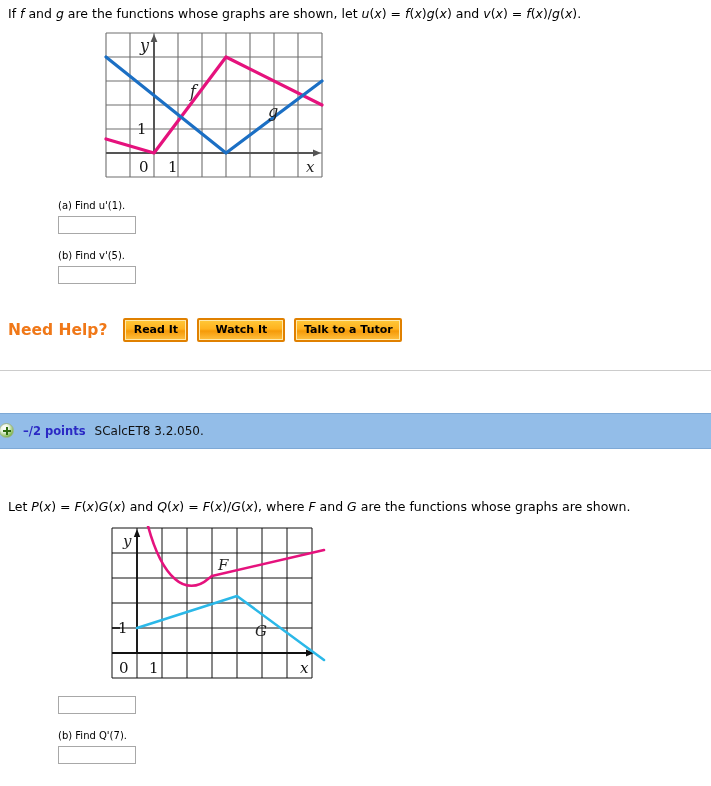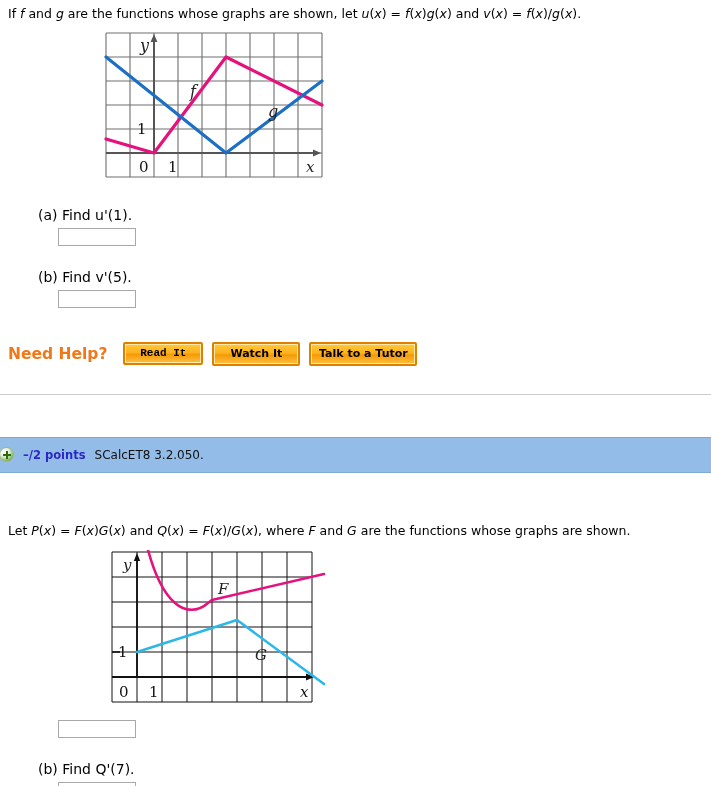--- a/index.html
+++ b/index.html
@@ -21,23 +21,23 @@
     font-size: 12.5px;
     line-height: 1.35;
     white-space: nowrap;
   }
   .it { font-style: italic; }
   .graph-wrap {
     margin: 8px 0 0 0;
     padding-left: 104px;
   }
   .answer-label {
-    padding-left: 38px;
-    font-size: 14px;
-    margin-top: 23px;
+    padding-left: 58px;
+    font-size: 10px;
+    margin-top: 16px;
   }
   .answer-box {
     margin-left: 58px;
     margin-top: 5px;
     width: 78px;
     height: 18px;
     border: 1px solid #a8a8a8;
     background: #ffffff;
     box-sizing: border-box;
     display: block;
@@ -65,21 +65,21 @@
     color: #000000;
     font-weight: bold;
     font-size: 11px;
     padding: 3px 0 4px 0;
     margin-right: 9px;
     text-align: center;
     box-shadow: inset 0 0 0 1px #FFE9A8;
     font-family: "DejaVu Sans", "Liberation Sans", sans-serif;
     cursor: pointer;
   }
-  .help-btn.w1 { width: 80px; font-family: Liberation Mono, monospace; }
+  .help-btn.w1 { width: 65px; }
   .help-btn.w2 { width: 88px; }
   .help-btn.w3 { width: 108px; }
 
   .divider {
     border: none;
     border-top: 1px solid #cccccc;
     margin: 28px 0 0 0;
     width: 100%;
   }
   .points-bar {

